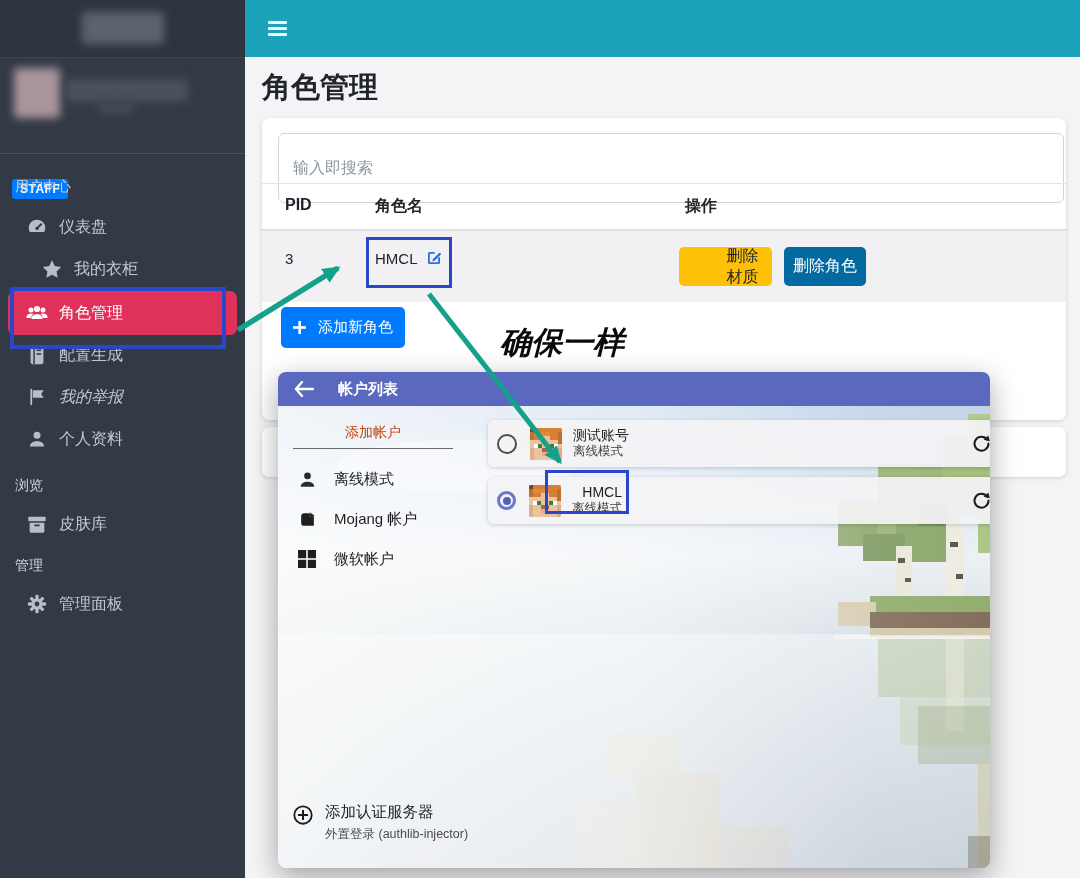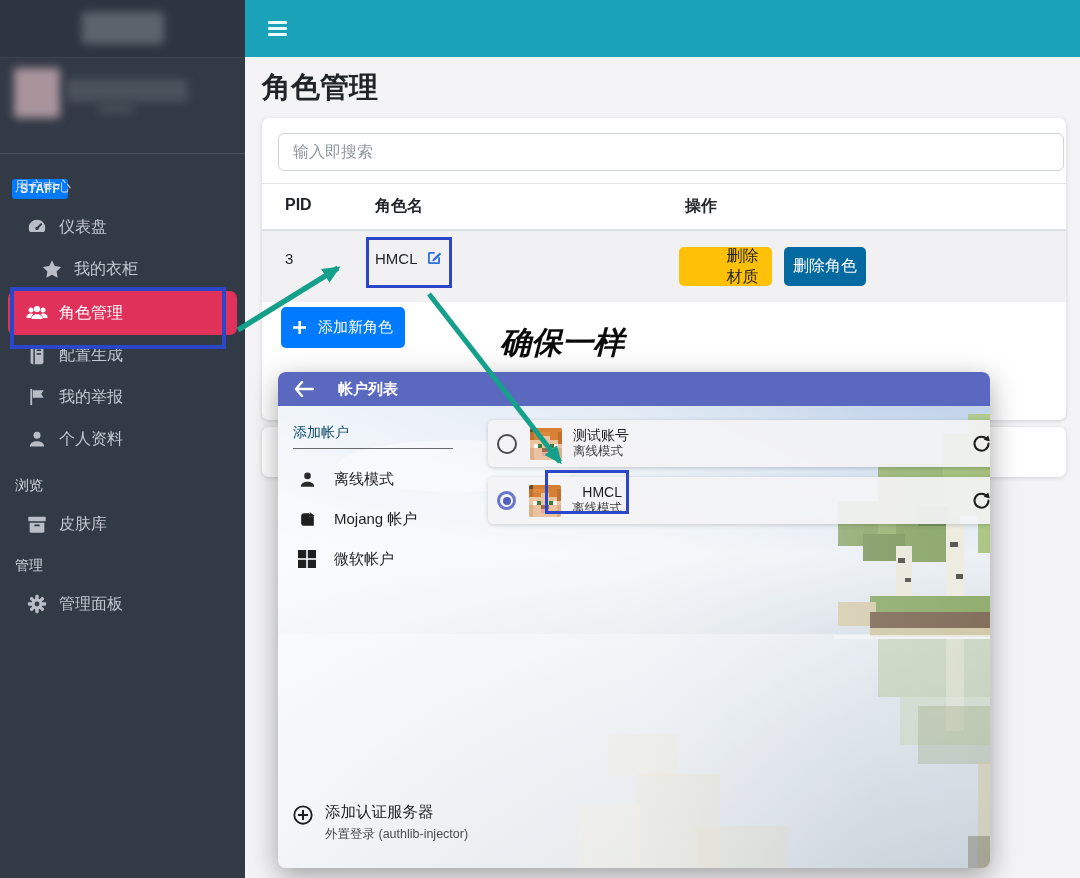--- a/index.html
+++ b/index.html
@@ -20,41 +20,41 @@
   .side-item.active .ic{margin-left:17px;}
   .ic svg{display:block;}
   
   .topbar{left:245px;top:0;width:835px;height:57px;background:#19a2b8;z-index:1;}
   .hamburger span{display:block;width:19px;height:3px;background:#eafcff;margin:3px 0;border-radius:1px;}
   .page-title{left:262px;top:68px;font-size:29px;color:#212529;}
   .card{background:#fff;border-radius:7px;box-shadow:0 1px 4px rgba(0,0,0,.14);}
   .card1{left:262px;top:118px;width:804px;height:302px;z-index:2;}
   .card2{left:262px;top:427px;width:804px;height:50px;z-index:2;}
   .search-input{left:278px;top:133px;width:756px;height:36px;border:1px solid #ced4da;border-radius:6px;
-                font-size:16px;padding:0 14px;color:#333;outline:none;z-index:3;}
+                font-size:16px;padding:16px 14px;color:#333;outline:none;z-index:3;}
   .search-input::placeholder{color:#8f979e;}
   .th{font-size:16px;font-weight:bold;color:#212529;z-index:3;}
   .thead-line-top{left:262px;top:183px;width:804px;height:1px;background:#e3e6ea;z-index:3;}
   .thead-line-bot{left:262px;top:229px;width:804px;height:2px;background:#dee2e6;z-index:3;}
   .trow{left:262px;top:231px;width:804px;height:71px;background:#f1f1f4;z-index:2;}
   .td{font-size:15px;color:#212529;z-index:3;}
   .btn{display:inline-flex;align-items:center;justify-content:center;border:none;border-radius:5px;
        font-size:16px;cursor:pointer;font-family:inherit;z-index:3;position:absolute;}
   .btn-warning{background:#ffc107;color:#212529;padding-left:40px;}
   .btn-danger{background:#0369a1;color:#fff;}
   .btn-primary{background:#007bff;color:#fff;font-size:15px;}
   .note{font-size:31px;font-weight:bold;color:#0a0a0a;z-index:3;font-style:italic;}
   
   .hmcl{left:278px;top:372px;width:712px;height:496px;border-radius:8px;overflow:hidden;
         box-shadow:0 8px 28px rgba(0,0,0,.35);z-index:5;}
   .hmcl-titlebar{left:0;top:0;width:794px;height:34px;background:#5b68bf;display:flex;align-items:center;}
   .hmcl-title{color:#fff;font-size:15px;font-weight:bold;margin-left:24px;}
   .win-btn{color:#fff;font-size:17px;width:30px;text-align:center;cursor:pointer;}
   .hmcl-bg{left:0;top:34px;width:794px;height:462px;}
-  .pane-label{font-size:14px;color:#0c4a6e;border-bottom:1px solid #6a6a6a;padding-bottom:6px;width:160px;z-index:7;}
+  .pane-label{font-size:14px;color:#c2410c;border-bottom:1px solid #6a6a6a;padding-bottom:6px;width:160px;z-index:7;text-align:center;}
   .method{display:flex;align-items:center;color:#1f1f1f;font-size:15px;z-index:7;cursor:pointer;}
   .method .ic{width:22px;height:22px;margin-right:16px;display:flex;align-items:center;justify-content:center;}
   .acct{left:210px;width:580px;height:47px;background:rgba(243,243,245,.93);border-radius:6px;
         box-shadow:0 1px 4px rgba(0,0,0,.18);display:flex;align-items:center;z-index:6;cursor:pointer;}
   .radio{width:16px;height:16px;border-radius:50%;border:2px solid #4c4c4c;margin-left:9px;flex:0 0 16px;}
   .radio.sel{border:3px solid #6b77cc;width:13px;height:13px;position:relative;flex-basis:13px;}
   .radio.sel::after{content:"";position:absolute;left:2.5px;top:2.5px;width:8px;height:8px;border-radius:50%;background:#5560bd;}
   .acct-avatar{width:32px;height:32px;margin-left:13px;border-radius:2px;overflow:hidden;}
   .acct-texts{margin-left:11px;line-height:1.25;}
   .acct-name{font-size:14px;color:#1c1c1c;text-align:right;}
@@ -124,21 +124,21 @@
       <svg width="20" height="22" viewBox="0 0 20 24">
           <rect x="3" y="2" width="14" height="20" rx="2" fill="#b9bec6"></rect>
           <rect x="6" y="2" width="1.6" height="20" fill="#323a46"></rect>
           <rect x="9.5" y="6" width="5" height="1.7" fill="#323a46"></rect>
           <rect x="9.5" y="10" width="5" height="1.7" fill="#323a46"></rect>
         </svg>
     </span>
     <span>配置生成</span>
   </div>
 
-  <div class="abs side-item" style="top:376px;">
+  <div class="abs side-item" style="top:376px;font-style:italic;">
     <span class="ic">
       <svg width="20" height="22" viewBox="0 0 24 24">
           <rect x="4" y="2" width="2.2" height="20" rx="1" fill="#b9bec6"></rect>
           <path d="M7,4h13l-3,4.5 3,4.5H7z" fill="#b9bec6"></path>
         </svg>
     </span>
     <span>我的举报</span>
   </div>
 
   <div class="abs side-item" style="top:418px;">

